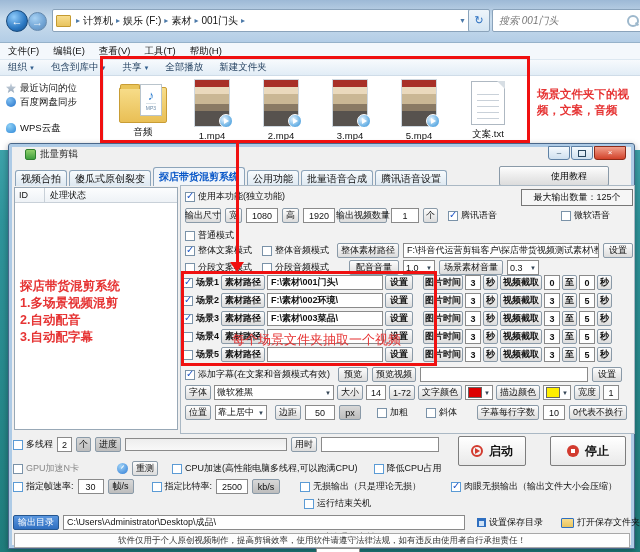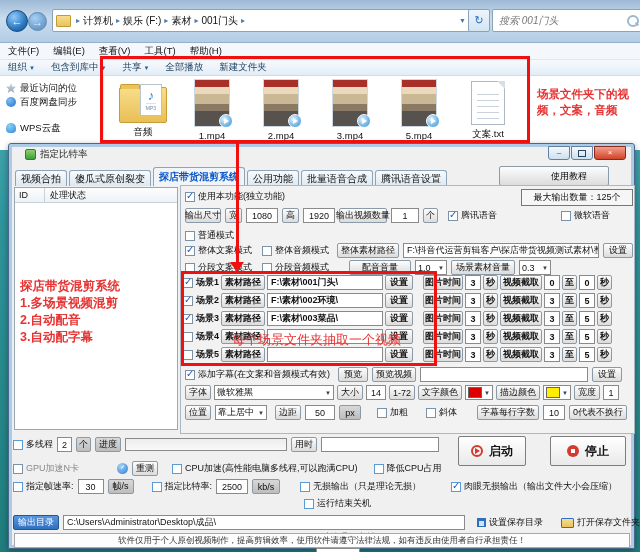--- a/index.html
+++ b/index.html
@@ -235,21 +235,21 @@
             <div class="thumb-txt"></div>
             <span class="flabel">文案.txt</span>
           </div>
         </div>
     </div>
   </div>
 
   <div class="appwin">
     <div class="apptitle">
       <span class="appicon"></span>
-      <span>指定比特率</span>
+      <span>批量剪辑</span>
     </div>
     <div class="winctl">
       <span class="wbtn">–</span>
       <span class="wbtn">
           <span class="maxglyph"></span>
         </span>
       <span class="wbtn close">×</span>
     </div>
 
     <div class="tabsrow" id="tabs">
@@ -321,21 +321,21 @@
 
     <div class="row" style="left:176px;top:116px;">
       <span class="cl">
         <span class="chk"></span>
         <span>分段文案模式</span>
       </span>
       <span class="cl" style="margin-left:6px">
         <span class="chk"></span>
         <span>分段音频模式</span>
       </span>
-      <span class="btn" style="width:62px;margin-left:16px">配音音量</span>
+      <span class="btn" style="width:50px;margin-left:16px">配音音量</span>
       <span class="sel" style="width:32px">
           <span>1.0</span>
           <span class="car">▼</span>
         </span>
       <span class="btn" style="width:64px">场景素材音量</span>
       <span class="sel" style="width:32px">
           <span>0.3</span>
           <span class="car">▼</span>
         </span>
     </div>

